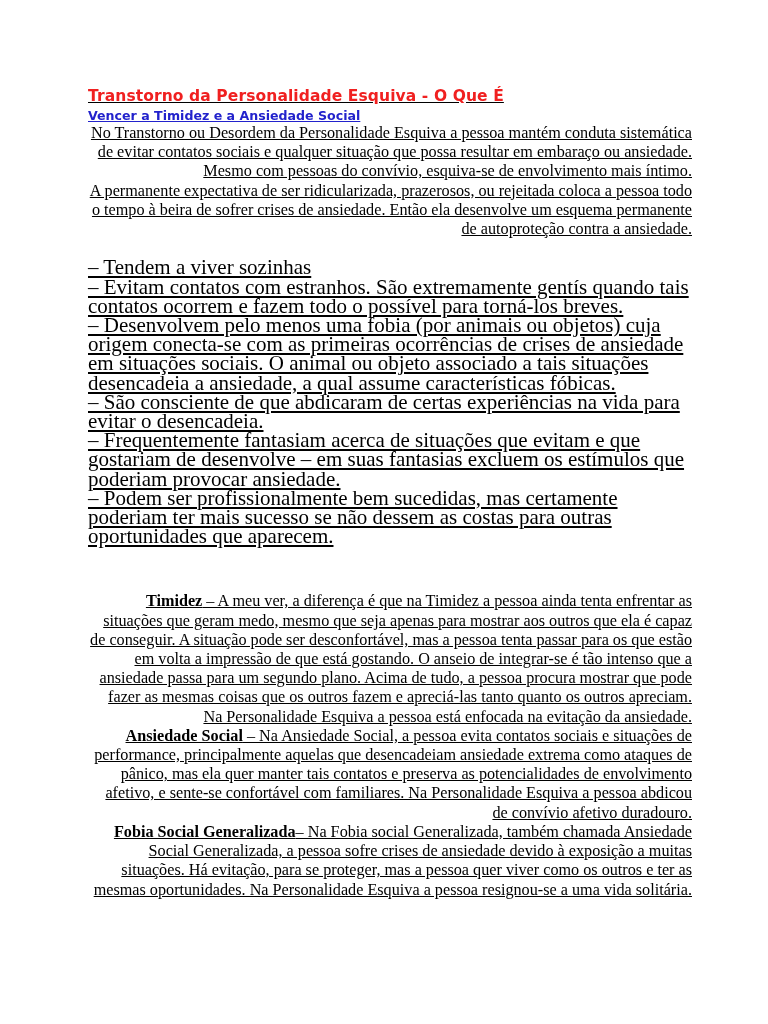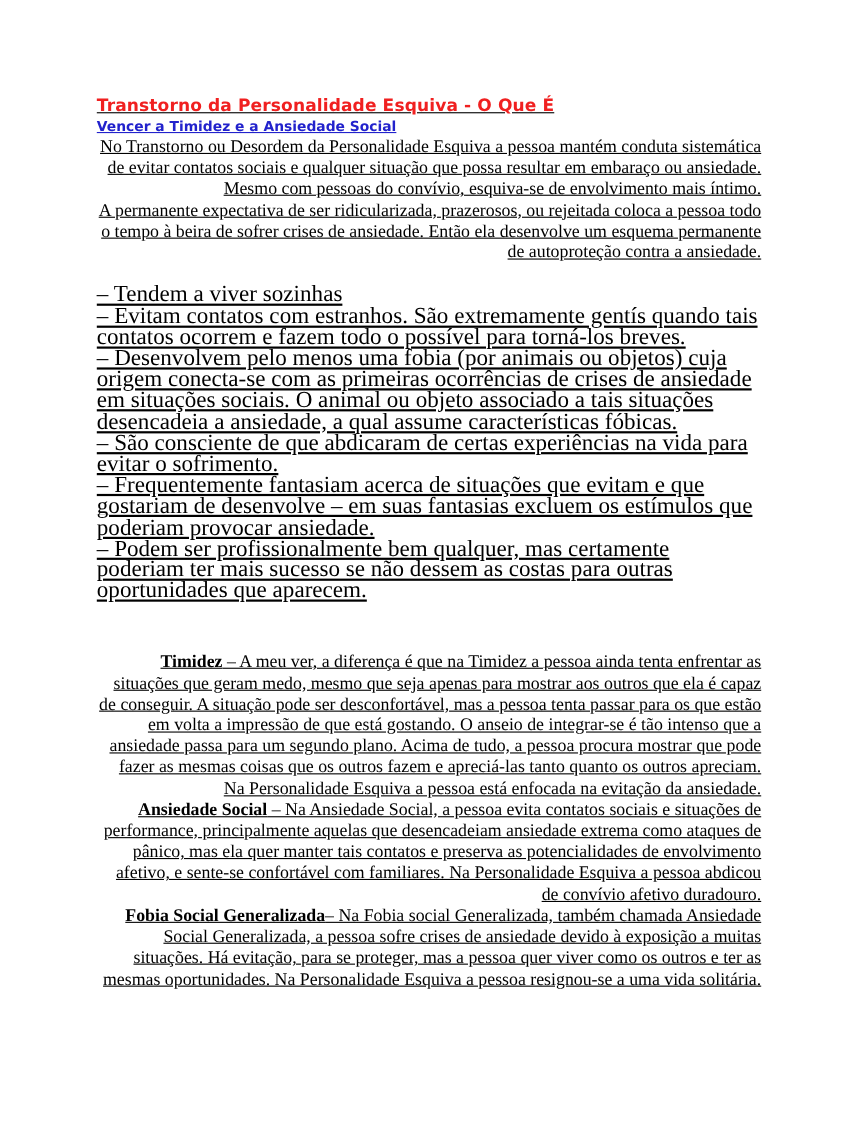--- a/index.html
+++ b/index.html
@@ -114,23 +114,23 @@
 
     <p class="para">A permanente expectativa de ser ridicularizada, prazerosos, ou rejeitada coloca a pessoa todo o tempo à beira de sofrer crises de ansiedade. Então ela desenvolve um esquema permanente de autoproteção contra a ansiedade.</p>
 
 
     <div class="spacer-line"></div>
 
     <div class="list-block">
       <p class="list-item">– Tendem a viver sozinhas</p>
       <p class="list-item">– Evitam contatos com estranhos. São extremamente gentís quando tais contatos ocorrem e fazem todo o possível para torná-los breves.</p>
       <p class="list-item">– Desenvolvem pelo menos uma fobia (por animais ou objetos) cuja origem conecta-se com as primeiras ocorrências de crises de ansiedade em situações sociais. O animal ou objeto associado a tais situações desencadeia a ansiedade, a qual assume características fóbicas.</p>
-      <p class="list-item">– São consciente de que abdicaram de certas experiências na vida para evitar o sofrimento.</p>
+      <p class="list-item">– São consciente de que abdicaram de certas experiências na vida para evitar o desencadeia.</p>
       <p class="list-item">– Frequentemente fantasiam acerca de situações que evitam e que gostariam de desenvolve – em suas fantasias excluem os estímulos que poderiam provocar ansiedade.</p>
-      <p class="list-item">– Podem ser profissionalmente bem qualquer, mas certamente poderiam ter mais sucesso se não dessem as costas para outras oportunidades que aparecem.</p>
+      <p class="list-item">– Podem ser profissionalmente bem sucedidas, mas certamente poderiam ter mais sucesso se não dessem as costas para outras oportunidades que aparecem.</p>
     </div>
 
     <div class="spacer-heading-top"></div>
 
 
     <div class="spacer-heading-bottom"></div>
 
     <p class="para"><span class="lead">Timidez</span><span> – A meu ver, a diferença é que na Timidez a pessoa ainda tenta enfrentar as situações que geram medo, mesmo que seja apenas para mostrar aos outros que ela é capaz de conseguir. A situação pode ser desconfortável, mas a pessoa tenta passar para os que estão em volta a impressão de que está gostando. O anseio de integrar-se é tão intenso que a ansiedade passa para um segundo plano. Acima de tudo, a pessoa procura mostrar que pode fazer as mesmas coisas que os outros fazem e apreciá-las tanto quanto os outros apreciam. Na Personalidade Esquiva a pessoa está enfocada na evitação da ansiedade.</span></p>
 
     <p class="para"><span class="lead">Ansiedade Social</span><span> – Na Ansiedade Social, a pessoa evita contatos sociais e situações de performance, principalmente aquelas que desencadeiam ansiedade extrema como ataques de pânico, mas ela quer manter tais contatos e preserva as potencialidades de envolvimento afetivo, e sente-se confortável com familiares. Na Personalidade Esquiva a pessoa abdicou de convívio afetivo duradouro.</span></p>

